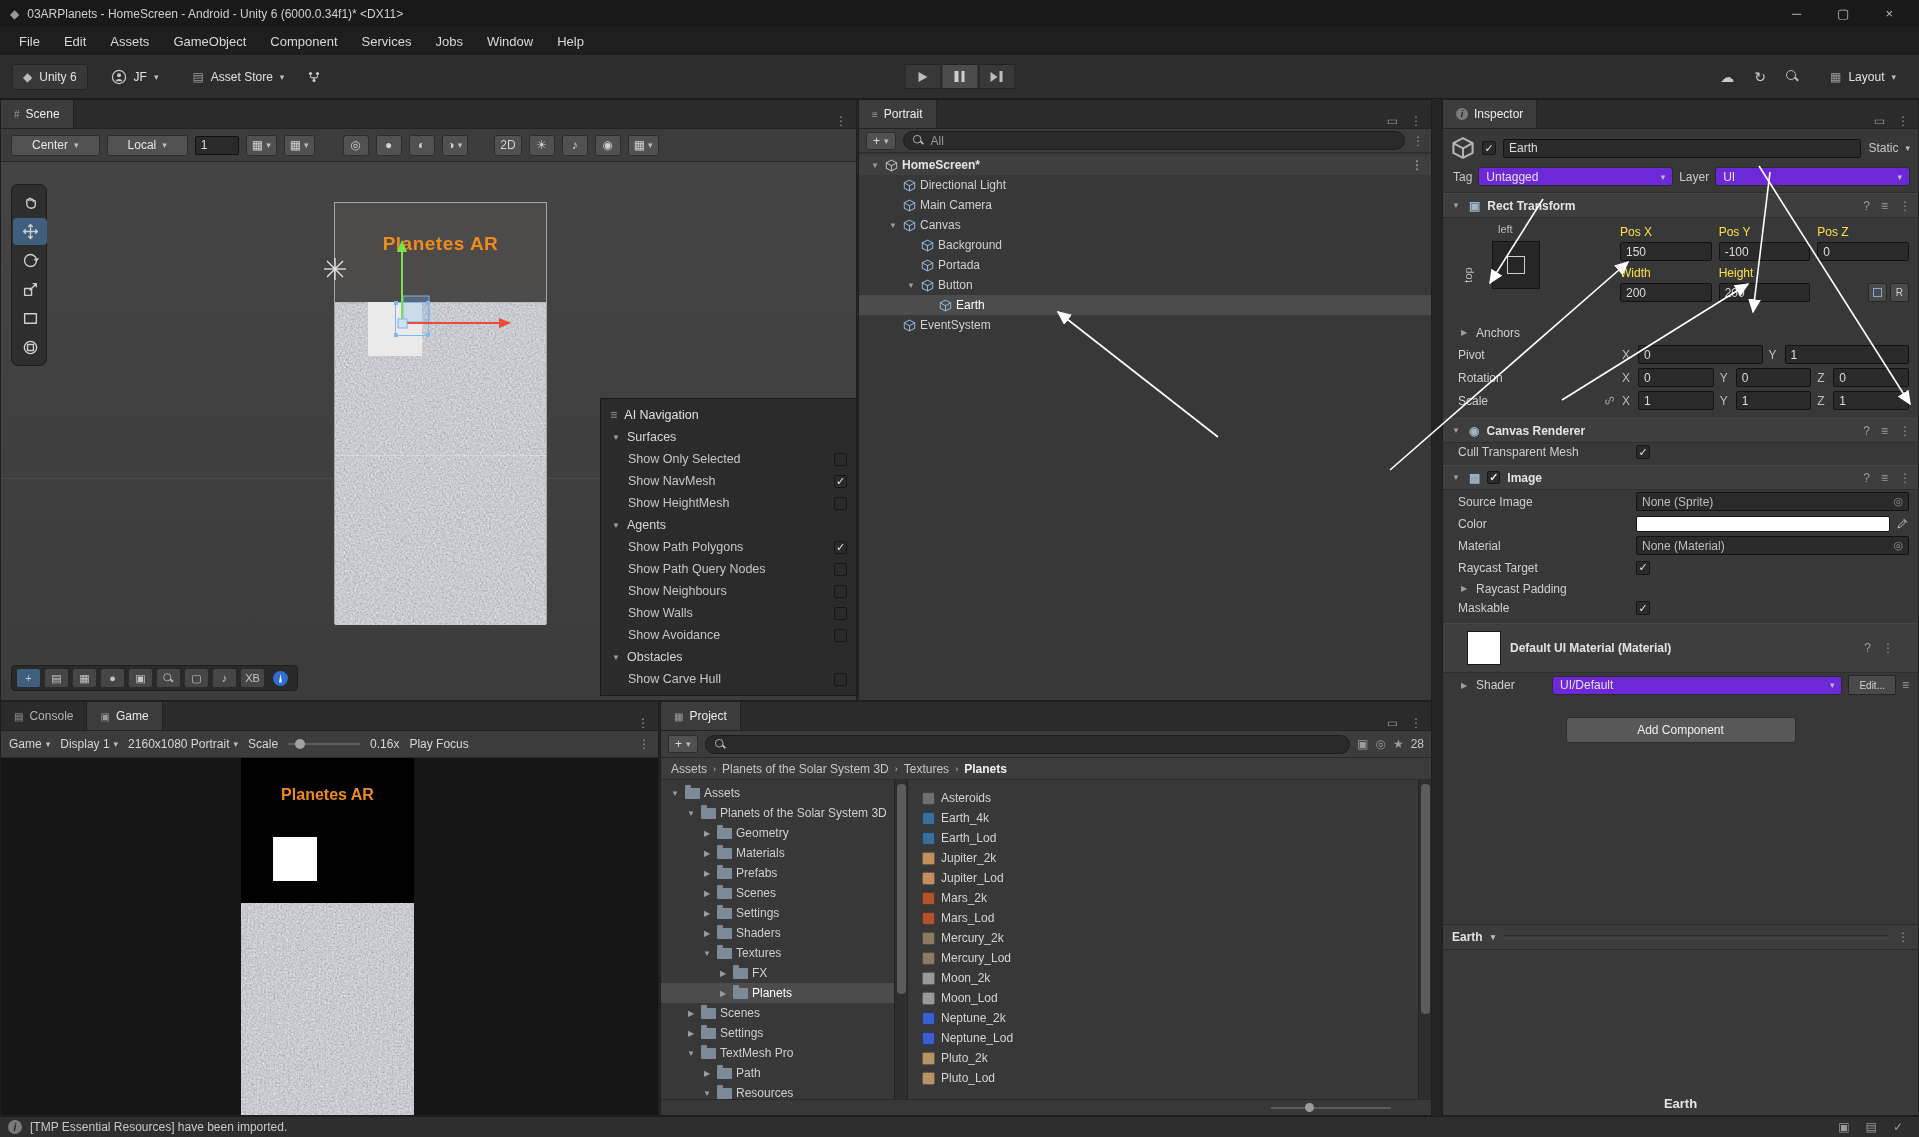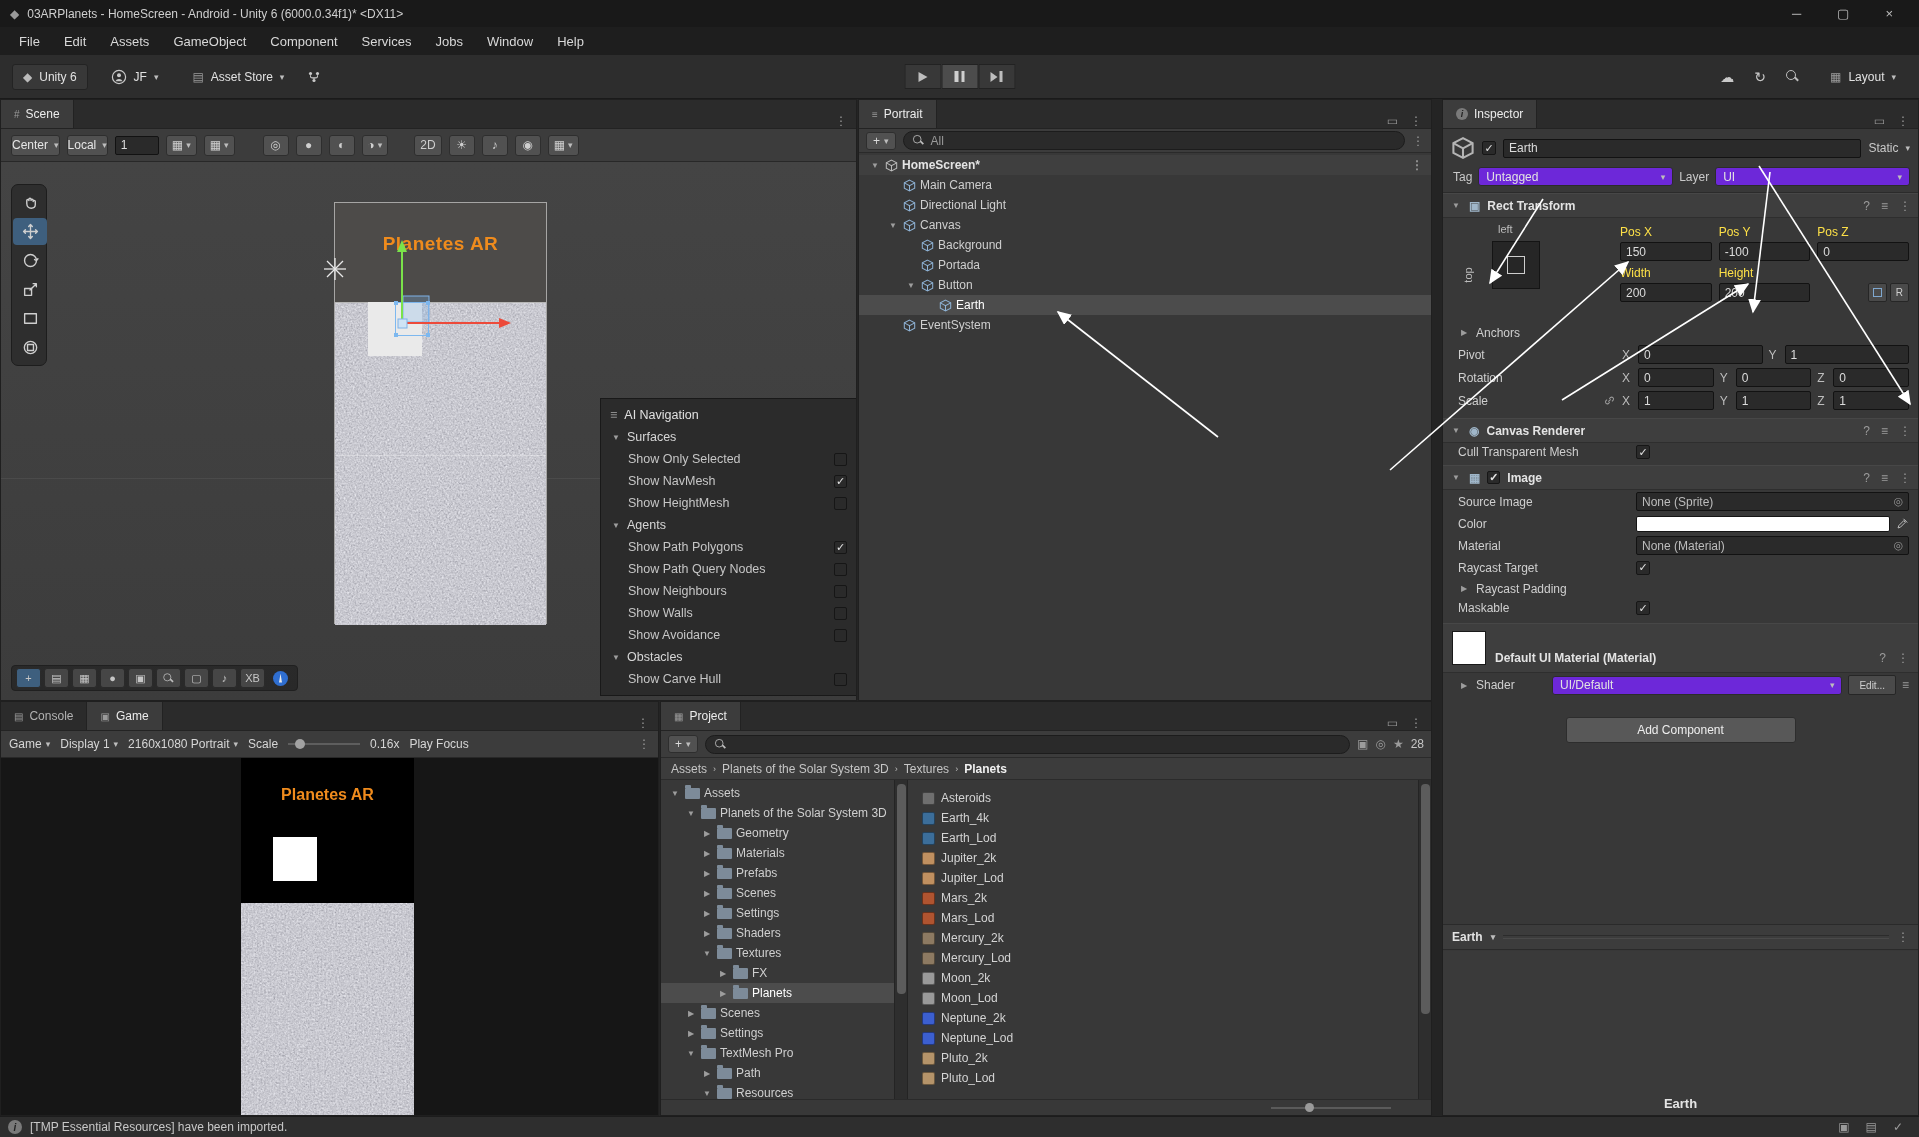--- a/index.html
+++ b/index.html
@@ -24,21 +24,21 @@
 .lens::before{content:"";position:absolute;left:0;top:0;width:8px;height:8px;border:1.6px solid #bdbdbd;border-radius:50%}
 .lens::after{content:"";position:absolute;left:8px;top:8px;width:5px;height:1.8px;background:#bdbdbd;transform:rotate(45deg)}
 
 .panel{position:absolute;background:#383838;border:1px solid #1f1f1f}
 .tabstrip{height:29px;background:#2b2b2b;display:flex;align-items:flex-end;border-bottom:1px solid #232323}
 .tab{height:28px;display:flex;align-items:center;gap:6px;padding:0 13px;background:#2b2b2b;color:#b2b2b2;font-size:12px;border-right:1px solid #222}
 .tab.active{background:#3c3c3c;color:#ececec}
 .tab .tico{font-size:10px;color:#9a9a9a}
 .strip-icons{margin-left:auto;display:flex;gap:12px;align-items:center;padding:0 9px;color:#9c9c9c;font-size:12px}
 .tri{width:12px;font-size:8px;color:#9d9d9d;flex:none;text-align:center}
-.dd{height:21px;background:#515151;border:1px solid #2e2e2e;border-radius:3px;display:flex;align-items:center;gap:6px;padding:0 0;font-size:12px;color:#e6e6e6}
+.dd{height:21px;background:#515151;border:1px solid #2e2e2e;border-radius:3px;display:flex;align-items:center;gap:6px;padding:0 20px;font-size:12px;color:#e6e6e6}
 .dd .caret,.caret{font-size:9px;color:#bdbdbd}
 .icon-btn{min-width:26px;height:21px;background:#515151;border:1px solid #2e2e2e;border-radius:3px;display:flex;align-items:center;justify-content:center;gap:3px;color:#cfcfcf;font-size:12px;padding:0 5px}
 .fld{background:#2a2a2a;border:1px solid #121212;border-radius:2px;height:19px;color:#dcdcdc;font:12px "Liberation Sans",sans-serif;padding:0 5px;width:100%;outline:none}
 .cb{width:14px;height:14px;background:#2a2a2a;border:1px solid #161616;border-radius:2px;color:#e4e4e4;font-size:11px;display:flex;align-items:center;justify-content:center;flex:none}
 .search{flex:1;height:19px;background:#2a2a2a;border:1px solid #1c1c1c;border-radius:10px;display:flex;align-items:center;gap:6px;padding:0 8px;color:#9a9a9a}
 .search .lens{transform:scale(.85)}
 
 .scene-tools{height:33px;background:#3c3c3c;border-bottom:1px solid #282828;display:flex;align-items:center;gap:7px;padding:0 10px}
 .scene-view{position:absolute;left:0;top:62px;right:0;bottom:0;background:linear-gradient(#444,#3c3c3c);overflow:hidden}
 .horizon{position:absolute;left:0;right:0;top:316px;height:1px;background:rgba(255,255,255,.06)}
@@ -122,21 +122,21 @@
 .anchor-widget{position:relative;width:162px;height:96px;flex:none}
 .a-left{position:absolute;left:46px;top:0;font-size:11px;color:#bdbdbd}
 .a-top{position:absolute;left:8px;top:46px;font-size:11px;color:#bdbdbd;transform:rotate(-90deg)}
 .a-box{position:absolute;left:40px;top:18px;width:48px;height:48px;background:#262626;border:1px solid #141414}
 .a-inner{position:absolute;left:14px;top:14px;width:18px;height:18px;border:1px solid #cdcdcd}
 .rt-grid{flex:1;display:grid;grid-template-columns:1fr 1fr 1fr;gap:3px 7px;align-content:start}
 .flabel{font-size:12px;color:#fde047;height:16px;display:flex;align-items:flex-end}
 .rt-btns{display:flex;gap:3px;justify-content:flex-end;align-items:center}
 .mini-btn{width:19px;height:19px;background:#4a4a4a;border:1px solid #262626;border-radius:2px;display:flex;align-items:center;justify-content:center;color:#cfcfcf;font-size:10px}
 .bp-ico{width:9px;height:9px;border:1.4px solid #7fa8d0}
-.mat-head{display:flex;align-items:flex-end;gap:9px;padding:7px 9px;background:#3e3e3e;border-top:1px solid #474747;border-bottom:1px solid #2e2e2e;font-weight:bold;color:#e3e3e3}
+.mat-head{display:flex;align-items:center;gap:9px;padding:7px 24px;background:#3e3e3e;border-top:1px solid #474747;border-bottom:1px solid #2e2e2e;font-weight:bold;color:#e3e3e3}
 .mat-thumb{width:34px;height:34px;background:#fff;border:1px solid #191919;flex:none}
 .btnrow{display:flex;justify-content:center;padding:14px 0 10px 0}
 .big-btn{width:230px;height:26px;background:#585858;border:1px solid #2d2d2d;border-radius:3px;display:flex;align-items:center;justify-content:center;color:#eee}
 .pv-bar{position:absolute;left:0;right:0;top:795px;height:26px;background:#3c3c3c;border-top:1px solid #2a2a2a;border-bottom:1px solid #2a2a2a;display:flex;align-items:center;gap:8px;padding:0 9px;font-weight:bold;color:#e2e2e2}
 .pv-line{flex:1;height:4px;border-top:1px solid #2c2c2c;border-bottom:1px solid #4a4a4a}
 .pv-area{position:absolute;left:0;right:0;top:822px;bottom:0;background:#3a3a3a}
 .pv-label{position:absolute;left:0;right:0;top:144px;text-align:center;font-weight:bold;color:#e4e4e4;font-size:13px;line-height:18px}
 
 .statusbar{position:absolute;left:0;top:1116px;right:0;height:21px;background:#2e2e2e;border-top:1px solid #1c1c1c;display:flex;align-items:center;gap:8px;padding:0 8px;color:#c8c8c8}
 .info-badge{width:14px;height:14px;border-radius:50%;background:#7a7a7a;color:#222;font-weight:bold;font-size:10px;display:flex;align-items:center;justify-content:center;font-style:italic}
@@ -485,29 +485,29 @@
           </svg>
           <span>HomeScreen*</span>
           <span style="margin-left:auto;padding-right:8px;color:#9a9a9a">⋮</span>
         </div>
       <div class="hrow" style="padding-left:28px">
           <span class="tri"></span>
           <svg class="cube" viewBox="0 0 14 14">
             <path d="M7 1.2 12.6 4.2v5.6L7 12.8 1.4 9.8V4.2Z"></path>
             <path d="M1.4 4.2 7 7.2l5.6-3M7 7.2v5.6"></path>
           </svg>
-          <span>Main Camera</span>
+          <span>Directional Light</span>
         </div>
       <div class="hrow" style="padding-left:28px">
           <span class="tri"></span>
           <svg class="cube" viewBox="0 0 14 14">
             <path d="M7 1.2 12.6 4.2v5.6L7 12.8 1.4 9.8V4.2Z"></path>
             <path d="M1.4 4.2 7 7.2l5.6-3M7 7.2v5.6"></path>
           </svg>
-          <span>Directional Light</span>
+          <span>Main Camera</span>
         </div>
       <div class="hrow" style="padding-left:28px">
           <span class="tri">▼</span>
           <svg class="cube" viewBox="0 0 14 14">
             <path d="M7 1.2 12.6 4.2v5.6L7 12.8 1.4 9.8V4.2Z"></path>
             <path d="M1.4 4.2 7 7.2l5.6-3M7 7.2v5.6"></path>
           </svg>
           <span>Canvas</span>
         </div>
       <div class="hrow" style="padding-left:46px">

